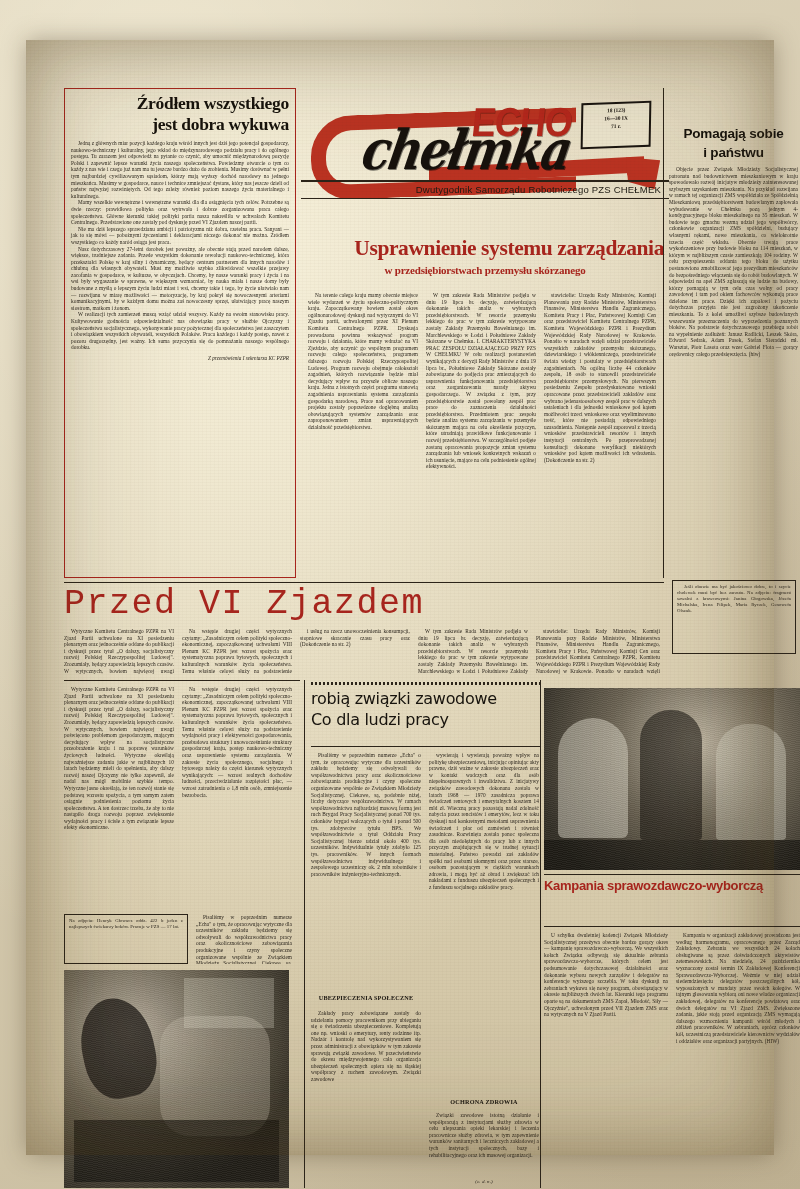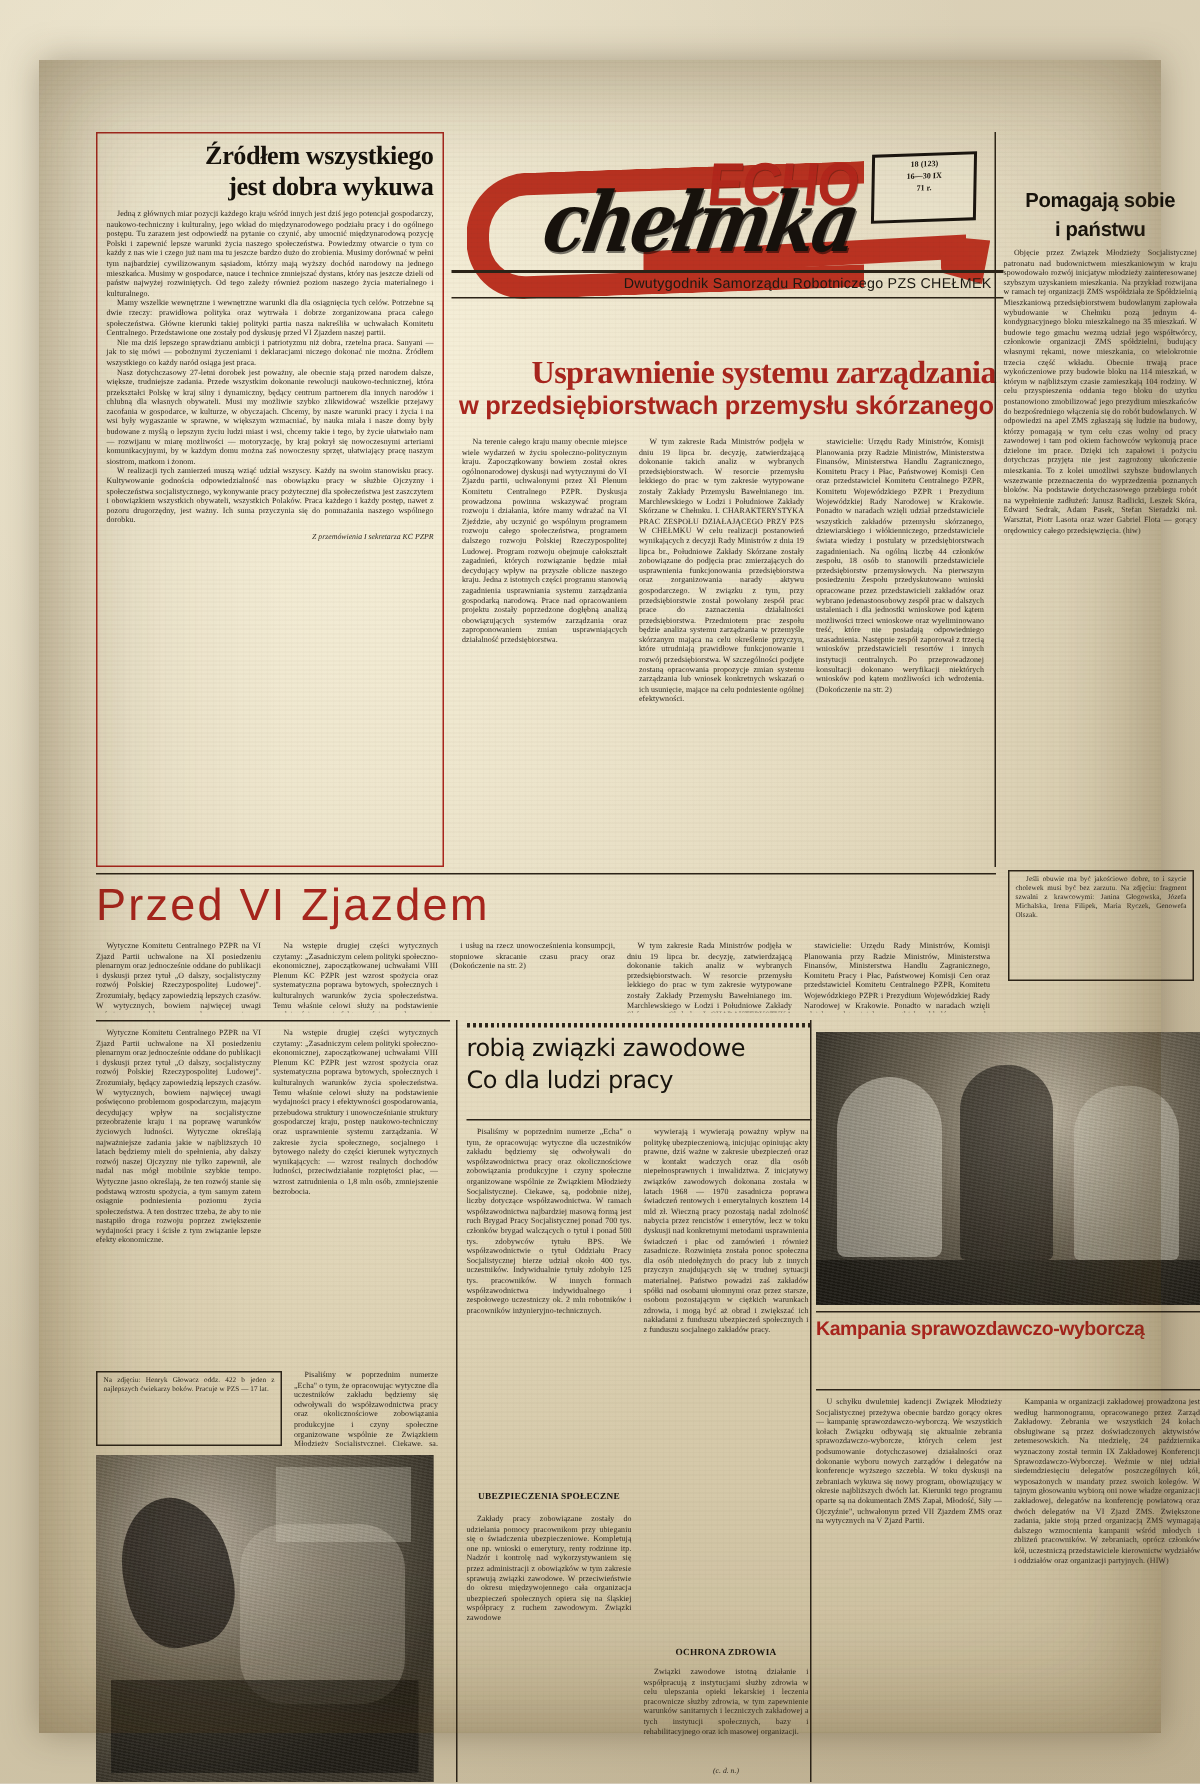--- a/index.html
+++ b/index.html
@@ -127,30 +127,30 @@
   }
 
   
   #mainhead{position:absolute;left:280px;top:196px;width:358px;}
   #mainhead .l1{
     font-family:"Liberation Serif", serif;font-weight:bold;
     font-size:21.5px;line-height:25px;text-align:right;color:#a8251d;
     letter-spacing:-.4px;
   }
   #mainhead .l2{
-    font-family:Liberation Sans, sans-serif;font-weight:bold;
-    font-size:17px;line-height:19px;text-align:left;color:#a8251d;
+    font-family:Liberation Serif, serif;font-weight:bold;
+    font-size:11px;line-height:19px;text-align:center;color:#a8251d;
     letter-spacing:-.2px;
   }
 
   
   #zjazd{
     position:absolute;left:38px;top:548px;width:600px;
-    font-family:Liberation Sans, sans-serif;
-    font-size:30px;color:#a8251d;letter-spacing:1.5px;
+    font-family:Liberation Mono, monospace;
+    font-size:35px;color:#a8251d;letter-spacing:1.5px;
     line-height:32px;
   }
 
   
   #midhead{position:absolute;left:285px;top:648px;width:236px;}
   #midhead .mh{
     font-family:"DejaVu Sans", sans-serif;
     font-size:16px;line-height:21px;color:#17130d;letter-spacing:-.3px;
   }
   .dotrule{

